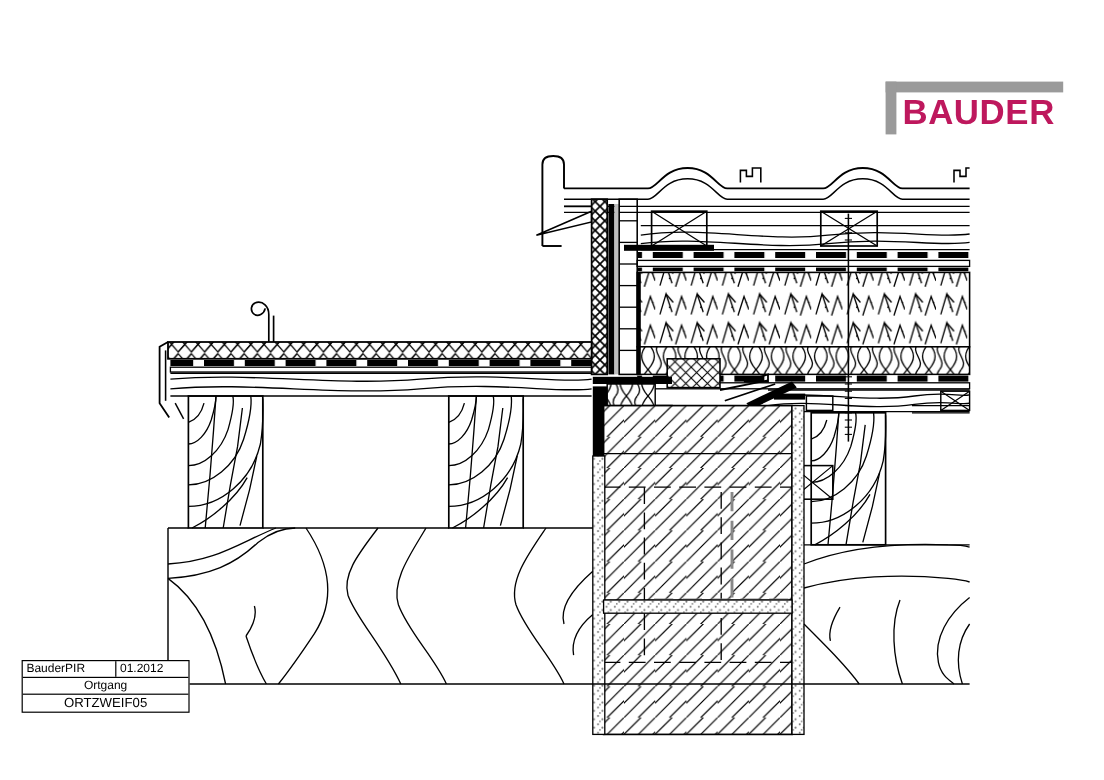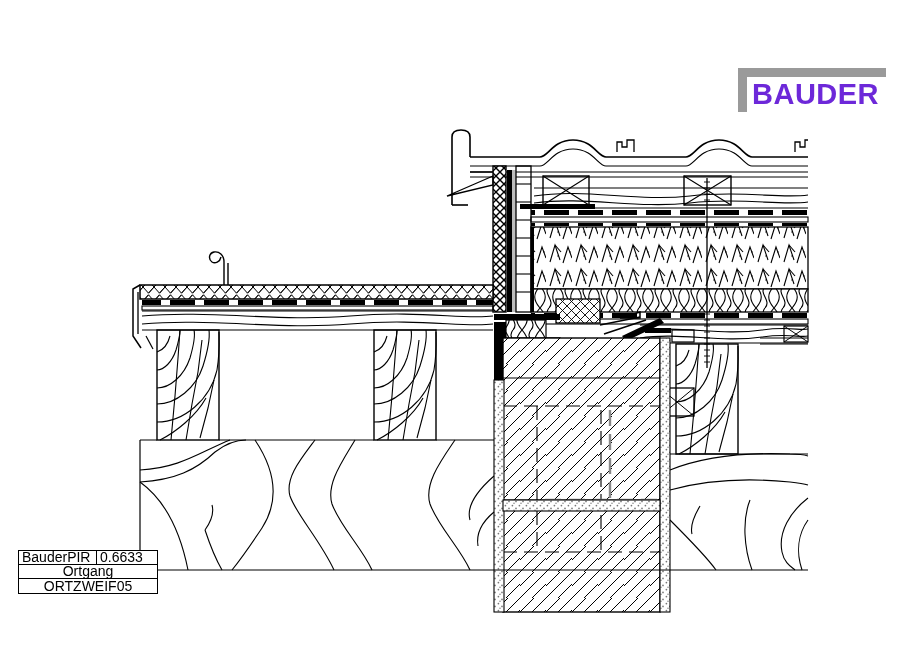--- a/index.html
+++ b/index.html
@@ -10,52 +10,52 @@
   
   #logo{position:absolute;left:738px;top:68px;width:148px;height:44px;}
   #logo .bracket-top{position:absolute;left:0;top:0;width:148px;height:9px;background:#9a9a9a;}
   #logo .bracket-left{position:absolute;left:0;top:0;width:9px;height:44px;background:#9a9a9a;}
   #logo .wordmark{position:absolute;left:14px;top:9px;width:134px;height:35px;
         background:#000;color:#fff;font-weight:bold;font-size:29px;line-height:35px;
         letter-spacing:0.5px;text-align:center;
         font-family:"Liberation Sans", sans-serif;
         -webkit-font-smoothing:none;}
   
-  #logo .wordmark{background:transparent;color:#6d28d9;text-align:left;}
+  #logo .wordmark{background:transparent;color:#be185d;text-align:left;}
 
   
   #titleblock{position:absolute;left:18px;top:550px;width:140px;height:44px;
       border:1.6px solid #000;box-sizing:border-box;background:#fff;}
   #titleblock .row{display:flex;border-bottom:1.4px solid #000;box-sizing:border-box;height:14px;}
   #titleblock .row:last-child{border-bottom:none;}
-  #titleblock .cell{font-size:14px;line-height:13px;padding:0 3px;color:#000;white-space:nowrap;}
+  #titleblock .cell{font-size:10px;line-height:13px;padding:0 3px;color:#000;white-space:nowrap;}
   #titleblock .c1{width:78px;border-right:1.4px solid #000;box-sizing:border-box;}
   #titleblock .c2{flex:1;}
   #titleblock .wide{flex:1;text-align:center;}
   #titleblock .r3{height:16px;}
-  #titleblock .r3 .cell{text-align:center;font-size:14px;line-height:15px;width:100%;}
+  #titleblock .r3 .cell{text-align:center;font-size:11px;line-height:15px;width:100%;}
 
   svg{display:block;}
   .ln{fill:none;stroke:#000;}
 </style>
 </head>
 <body>
 
 <div id="stage">
 
   <div id="logo">
     <div class="bracket-top"></div>
     <div class="bracket-left"></div>
     <div class="wordmark">BAUDER</div>
   </div>
 
   <div id="titleblock">
     <div class="row">
       <div class="cell c1">BauderPIR</div>
-      <div class="cell c2">0.6633</div>
+      <div class="cell c2">01.2012</div>
     </div>
     <div class="row">
       <div class="cell wide">Ortgang</div>
     </div>
     <div class="row r3">
       <div class="cell">ORTZWEIF05</div>
     </div>
   </div>
 
   <svg width="920" height="650" viewBox="0 0 920 650">

